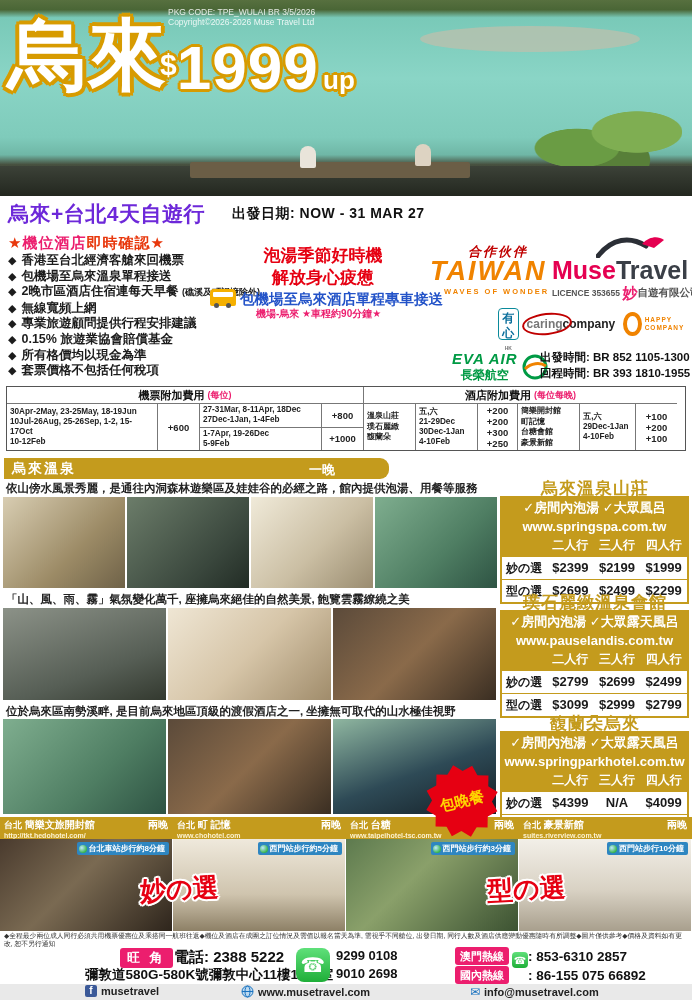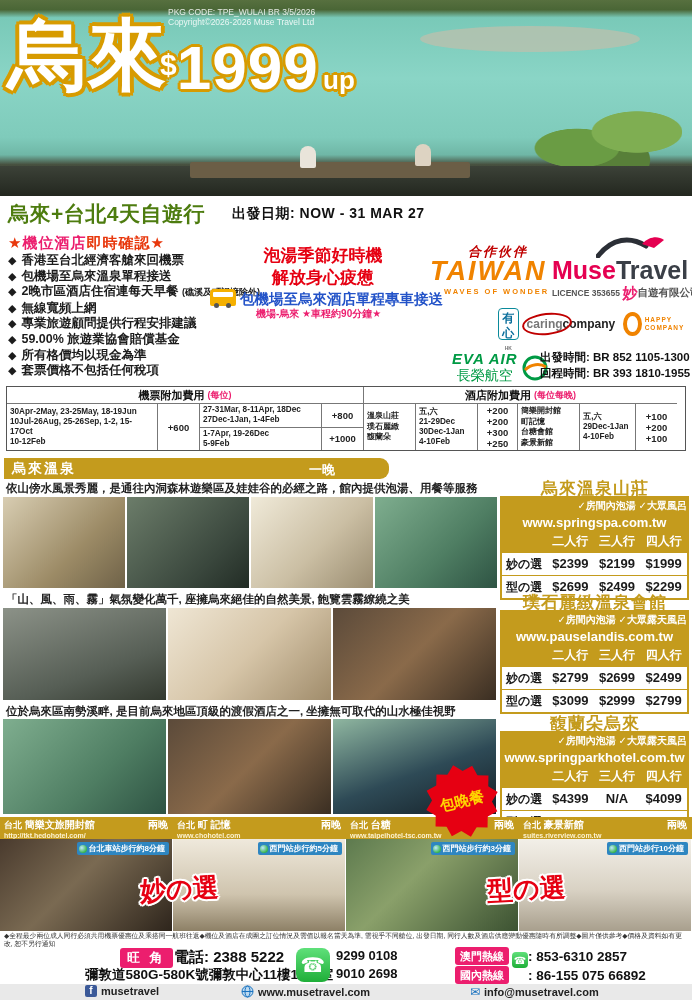--- a/index.html
+++ b/index.html
@@ -22,21 +22,21 @@
   .hero-copy { position:absolute; top:7px; left:168px; width:240px; font-size:8.5px; line-height:10px; color:rgba(255,255,255,.85); }
   .hero-title { position:absolute; top:4px; left:8px; font-size:78px; font-weight:900; color:#fff; letter-spacing:2px;
     text-shadow:-4px 0 #d79b00,4px 0 #d79b00,0 -4px #d79b00,0 4px #d79b00,-3px -3px #d79b00,3px 3px #d79b00,-3px 3px #d79b00,3px -3px #d79b00; }
   .hero-price { position:absolute; top:32px; left:160px; color:#fff; font-weight:900;
     text-shadow:-3px 0 #d79b00,3px 0 #d79b00,0 -3px #d79b00,0 3px #d79b00,-2px -2px #d79b00,2px 2px #d79b00,-2px 2px #d79b00,2px -2px #d79b00; }
   .hero-price .cur { font-size:30px; vertical-align:14px; }
   .hero-price .num { font-size:62px; letter-spacing:1px; }
   .hero-price .suf { font-size:26px; }
 
   
-  .pkg-title { position:absolute; top:200px; left:8px; font-size:21px; font-weight:900; color:#4d7c0f; letter-spacing:.5px;text-align:center; }
+  .pkg-title { position:absolute; top:200px; left:8px; font-size:21px; font-weight:900; color:#6d28d9; letter-spacing:.5px;text-align:center; }
   .departure { position:absolute; top:205px; left:232px; font-size:14px; font-weight:900; color:#111; letter-spacing:.5px; }
 
   
   .confirm { position:absolute; top:234px; left:8px; width:355px; }
   .confirm-h { font-size:15px; font-weight:900; letter-spacing:1px; }
   .confirm-h .star { color:#e8380d; }
   .confirm-h .pk { color:#ec1e6e; }
   .confirm-h .rd { color:#e8380d; }
   .confirm-item { font-size:12.5px; font-weight:600; color:#1c1c1c; line-height:15.6px; white-space:nowrap; }
   .confirm-item .blt { margin-right:5px; font-size:11px; }
@@ -66,21 +66,21 @@
   .youxin small { display:block; font-size:5px; color:#777; }
   .caringco { position:relative; font-size:12px; font-weight:900; color:#222; }
   .caringco .c1 { color:#777; }
   .caringco::before { content:""; position:absolute; left:-5px; top:-4px; width:46px; height:18px; border:2px solid #c00000; border-radius:50%; transform:rotate(-6deg); }
   .happyco { display:flex; align-items:center; gap:3px; }
   .happyring { width:24px; height:24px; border:4px solid #f08300; border-radius:50%; }
   .happytxt { font-size:6.5px; font-weight:900; color:#f08300; line-height:8px; letter-spacing:1px; }
   .eva { position:absolute; top:350px; left:452px; display:flex; align-items:center; gap:4px; }
   .eva-txt { text-align:center; }
   .eva-name { font-size:15px; font-weight:900; font-style:italic; color:#009a44; letter-spacing:1px; }
-  .eva-cn { font-size:14px; font-weight:400; color:#009a44;text-align:center; }
+  .eva-cn { font-size:12px; font-weight:700; color:#009a44;text-align:center; }
   .flight-times { position:absolute; top:349px; left:540px; font-size:11.5px; font-weight:900; color:#111; line-height:16px; white-space:nowrap; }
 
   
   .stable { position:absolute; top:386px; left:6px; width:680px; border:1px solid #555;
     display:grid; grid-template-columns:150px 42px 122px 42px 52px 62px 40px 62px 56px 42px; grid-template-rows:16px auto auto; background:#fff; }
   .st-cell { border-left:1px solid #777; border-top:1px solid #777; display:flex; align-items:center; justify-content:center; text-align:left; padding:1px 3px; }
   .st-cell.first { border-left:none; }
   .st-cell.toprow { border-top:none; font-size:11px; font-weight:900; color:#111; }
   .st-cell .unit { color:#ec1e6e; font-weight:700; font-size:9px; margin-left:3px; }
   .st-dates { font-size:8.2px; font-weight:600; color:#222; white-space:pre-line; line-height:10px; justify-content:flex-start; }
@@ -102,21 +102,21 @@
   .g6{background:linear-gradient(135deg,#efe6d4,#d6c5a8 50%,#a08c6b);} 
   .g7{background:linear-gradient(135deg,#5b4a3a,#8a6a4a 50%,#3a2e22);} 
   .g8{background:linear-gradient(160deg,#8fb6a0,#2e4a56 55%,#141f26);} 
   .t1{background:linear-gradient(135deg,#4a3b2e,#7a6a52 45%,#2e251c);} 
   .t2{background:linear-gradient(180deg,#efe9dc,#cfc4ae 60%,#8d8066);} 
   .t3{background:linear-gradient(135deg,#5d7a4e,#8aa06a 40%,#3c5232);} 
   .t4{background:linear-gradient(180deg,#f2efe8,#d9d2c4 55%,#a89f8d);}
 
   .hbox-name { position:absolute; left:500px; width:190px; text-align:center; font-size:17px; font-weight:900; color:#c49b1d; letter-spacing:1px; }
   .hbox { position:absolute; left:500px; width:189px; background:#c49b1d; padding:2px 2px 2px 2px; }
-  .hbox .feat { text-align:right; color:#fff; font-size:10px; font-weight:700; padding:1px 0; }
+  .hbox .feat { text-align:center; color:#fff; font-size:13px; font-weight:700; padding:1px 0; }
   .hbox .url { text-align:center; color:#fff; font-size:13px; font-weight:900; padding:1px 0 2px; }
   .hbox .cols { display:grid; grid-template-columns:45px 1fr 1fr 1fr; color:#fff; font-size:12px; font-weight:900; text-align:center; padding:1px 0 2px; }
   .hbox .prow { display:grid; grid-template-columns:45px 1fr 1fr 1fr; background:#fff; font-size:13px; font-weight:900; color:#1a1a1a; text-align:center; padding:2.5px 0; border-top:1.5px solid #c49b1d; }
   .hbox .prow .lbl { font-size:12px; text-align:left; padding-left:4px; }
   .burst { position:absolute; top:775px; left:436px; width:52px; height:52px; display:flex; align-items:center; justify-content:center; transform:rotate(-14deg); z-index:5; }
   .burst::before,.burst::after { content:""; position:absolute; inset:0; background:#e60012; }
   .burst::before { transform:rotate(15deg);} .burst::after { transform:rotate(-15deg);} 
   .burst .core { position:absolute; inset:0; background:#e60012; transform:rotate(45deg); }
   .burst .txt { position:relative; z-index:2; color:#ffd400; font-size:15px; font-weight:900; }
 
@@ -177,21 +177,21 @@
 
   <div class="confirm">
     <div class="confirm-h">
       <span class="star">★</span><span class="pk">機位酒店</span><span class="rd">即時確認</span><span class="star">★</span>
     </div>
     <div class="confirm-item"><span class="blt">◆</span><span>香港至台北經濟客艙來回機票</span></div>
     <div class="confirm-item"><span class="blt">◆</span><span>包機場至烏來溫泉單程接送</span></div>
     <div class="confirm-item"><span class="blt">◆</span><span>2晚市區酒店住宿連每天早餐</span> <span class="nt">(礁溪及町記憶除外)</span></div>
     <div class="confirm-item"><span class="blt">◆</span><span>無線寬頻上網</span></div>
     <div class="confirm-item"><span class="blt">◆</span><span>專業旅遊顧問提供行程安排建議</span></div>
-    <div class="confirm-item"><span class="blt">◆</span><span>59.00% 旅遊業協會賠償基金</span></div>
+    <div class="confirm-item"><span class="blt">◆</span><span>0.15% 旅遊業協會賠償基金</span></div>
     <div class="confirm-item"><span class="blt">◆</span><span>所有格價均以現金為準</span></div>
     <div class="confirm-item"><span class="blt">◆</span><span>套票價格不包括任何稅項</span></div>
   </div>
 
   <div class="promo">
     <div>泡湯季節好時機</div>
     <div>解放身心疲憊</div>
   </div>
   <div class="bus"></div>
   <div class="transfer">包機場至烏來酒店單程專車接送</div>

